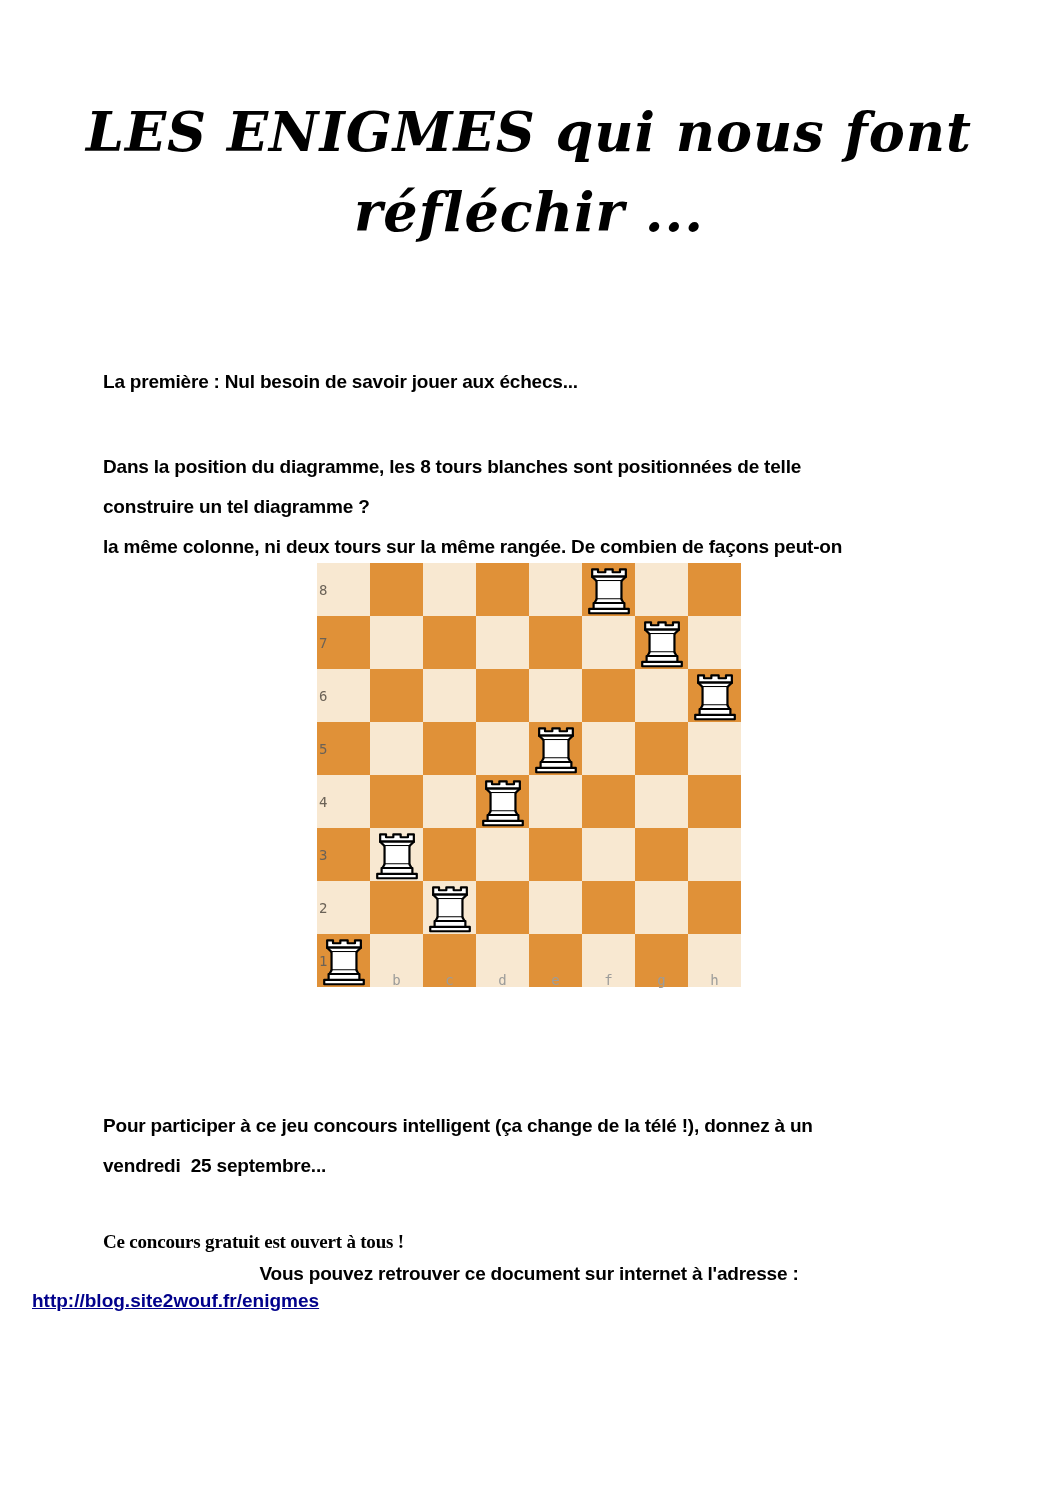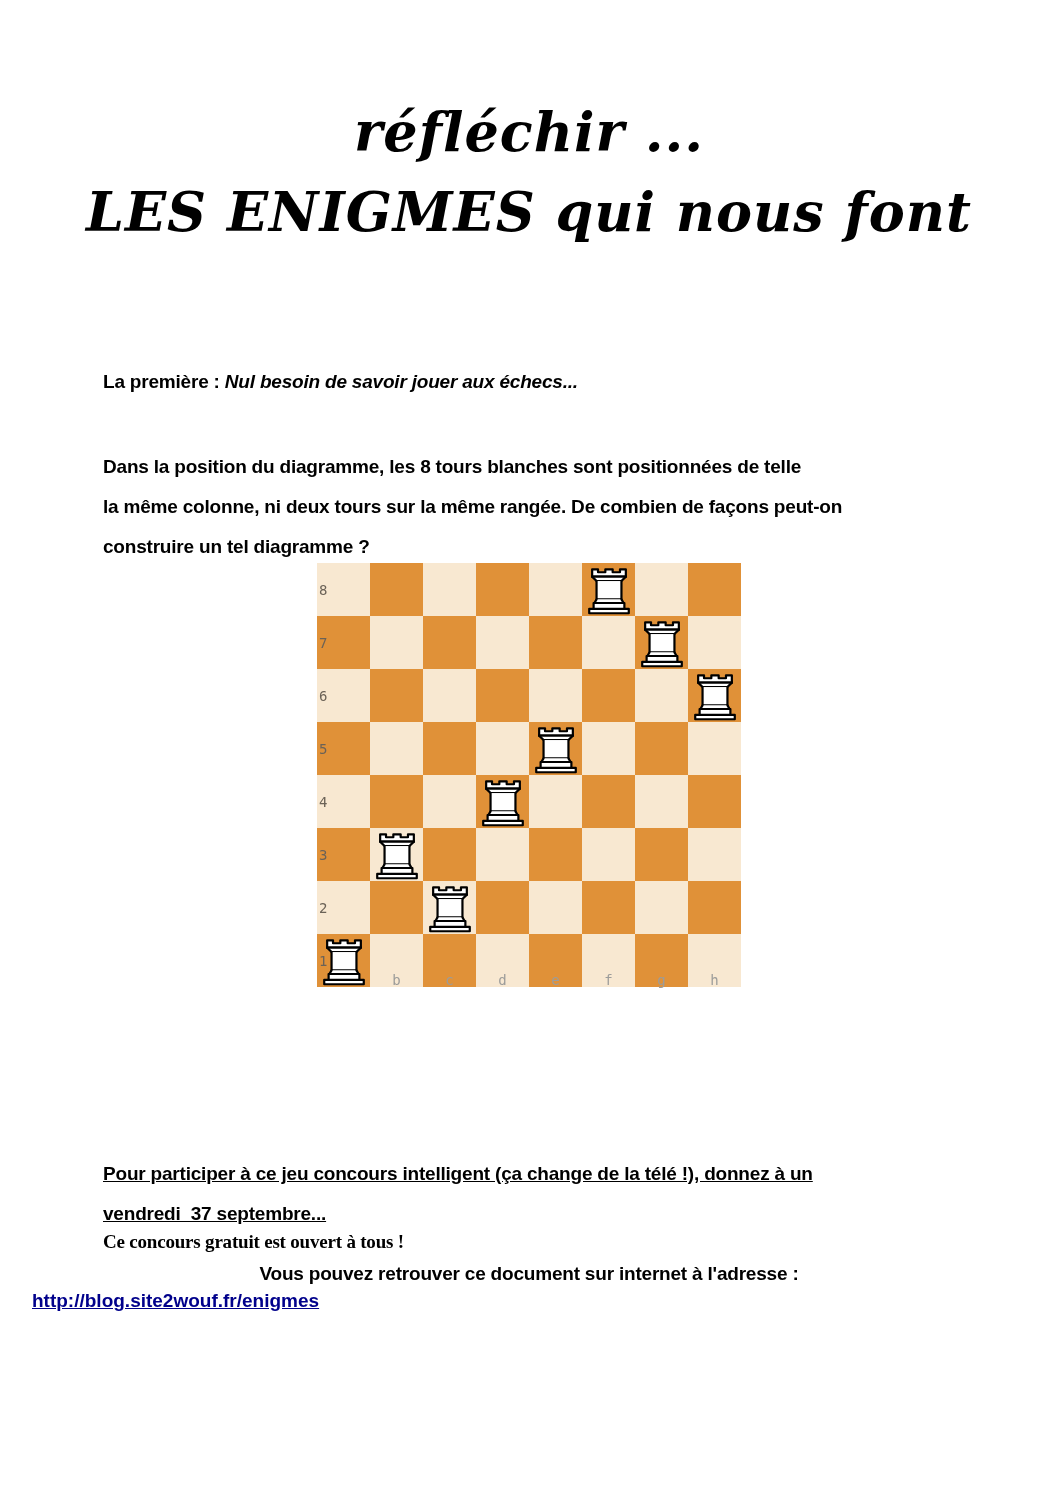--- a/index.html
+++ b/index.html
@@ -35,24 +35,24 @@
   .bodytext {
     font-size: 19px;
     font-weight: bold;
     color: #000000;
     letter-spacing: -0.2px;
   }
   .line { white-space: pre; line-height: 28px; margin-top: 12px; }
 
   .p-intro    { position: absolute; left: 103px; top: 368px; }
   .p-problem  { position: absolute; left: 103px; top: 441px; }
-  .p-particip { position: absolute; left: 103px; top: 1148px; text-decoration: underline; }
+  .p-particip { position: absolute; left: 103px; top: 1100px; }
   .p-open     { position: absolute; left: 103px; top: 1216px; font-family: Liberation Serif, serif; }
 
-  .italic { font-style: italic; }
+  .italic { }
 
   .footer-text {
     position: absolute;
     left: 0; top: 1263px;
     width: 100%;
     text-align: center;
   }
   .footer-link-row {
     position: absolute;
     left: 0; top: 1290px;
@@ -101,32 +101,32 @@
     transform: translateX(-50%);
     line-height: 0;
   }
 </style>
 </head>
 <body>
 
 <div class="page">
 
   <div class="doc-title">
+    <div>LES ENIGMES qui nous font</div>
     <div>réfléchir ...</div>
-    <div>LES ENIGMES qui nous font</div>
   </div>
 
   <div class="p-intro bodytext">
     <span class="line" style="display:inline">La première : </span><span class="italic line" style="display:inline">Nul besoin de savoir jouer aux échecs...</span>
   </div>
 
   <div class="p-problem bodytext">
     <div class="line">Dans la position du diagramme, les 8 tours blanches sont positionnées de telle</div>
+    <div class="line">construire un tel diagramme ?</div>
     <div class="line">la même colonne, ni deux tours sur la même rangée. De combien de façons peut-on</div>
-    <div class="line">construire un tel diagramme ?</div>
   </div>
 
   <div class="board">
       <div class="sq" style="background: rgb(248, 232, 209);">
         <span class="rank-label" style="color:#6b6257">8</span>
       </div>
       <div class="sq" style="background: rgb(224, 145, 56);"></div>
       <div class="sq" style="background: rgb(248, 232, 209);"></div>
       <div class="sq" style="background: rgb(224, 145, 56);"></div>
       <div class="sq" style="background: rgb(248, 232, 209);"></div>
@@ -310,21 +310,21 @@
       <div class="sq" style="background: rgb(224, 145, 56);">
         <span class="file-label" style="color:#9c9c9a">g</span>
       </div>
       <div class="sq" style="background: rgb(248, 232, 209);">
         <span class="file-label" style="color:#9c9c9a">h</span>
       </div>
     </div>
 
   <div class="p-particip bodytext">
     <div class="line">Pour participer à ce jeu concours intelligent (ça change de la télé !), donnez à un</div>
-    <div class="line">vendredi  37 septembre...</div>
+    <div class="line">vendredi  25 septembre...</div>
   </div>
 
   <div class="p-open bodytext">
     <div class="line">Ce concours gratuit est ouvert à tous !</div>
   </div>
 
   <div class="footer-text bodytext">Vous pouvez retrouver ce document sur internet à l'adresse :</div>
 
   <div class="footer-link-row">
     <a href="#" title="http://blog.site2wouf.fr/enigmes" style="color: rgb(0, 0, 139);">http://blog.site2wouf.fr/enigmes</a>

